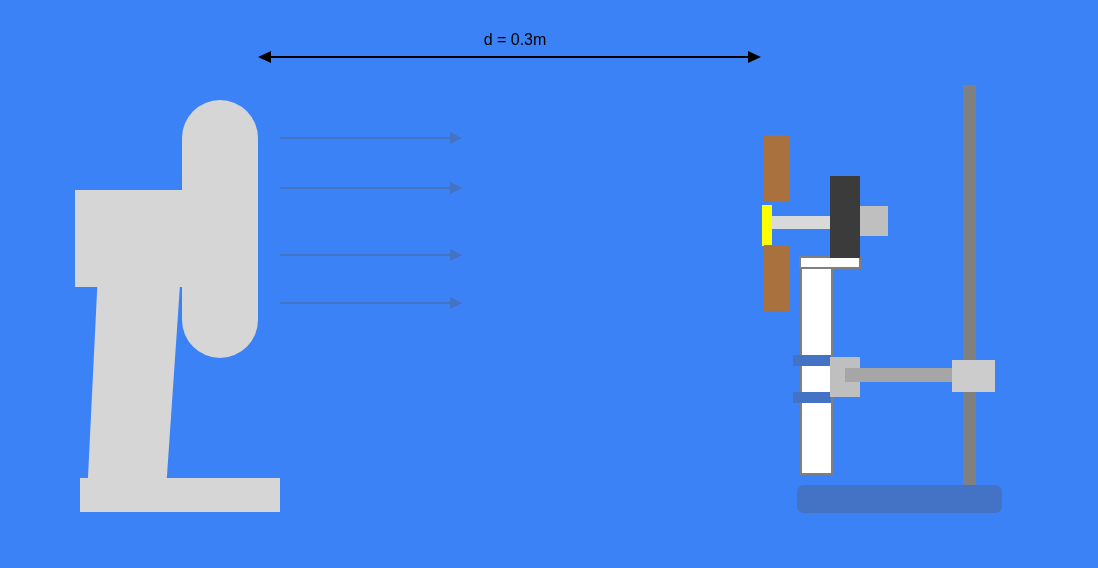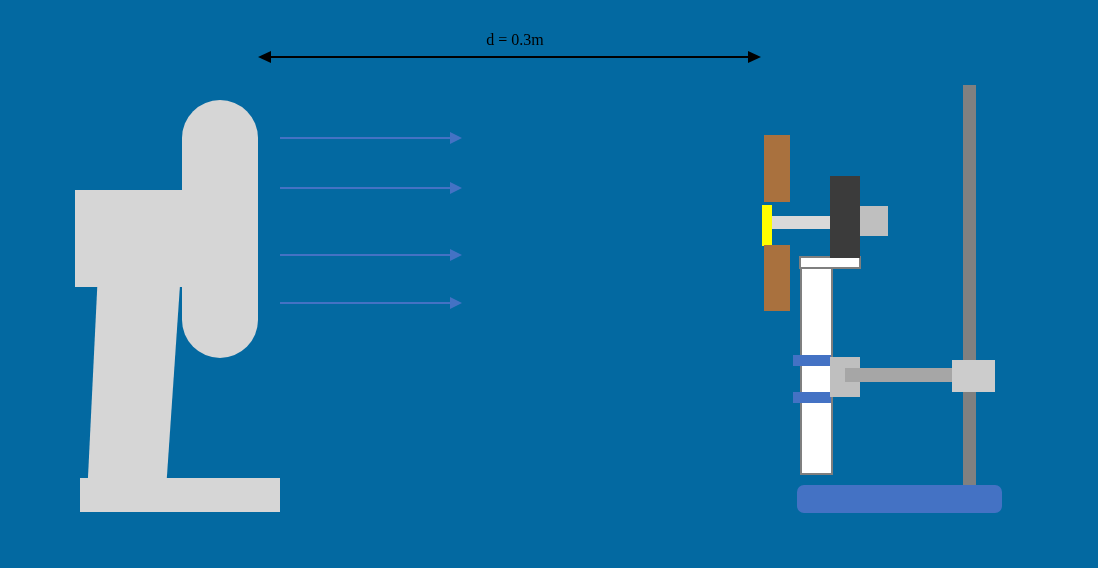--- a/index.html
+++ b/index.html
@@ -1,17 +1,17 @@
 <!DOCTYPE html>
 <html><head>
 <meta charset="utf-8">
 <style>
   html,body{margin:0;padding:0;}
   body{background:#ffffff;font-family:"Liberation Sans",sans-serif;}
-  #canvas{position:relative;width:1098px;height:568px;background:#0369a1;overflow:hidden;font-family:Liberation Serif, serif;}
+  #canvas{position:relative;width:1098px;height:568px;background:#3b82f6;overflow:hidden;}
   .abs{position:absolute;}
   .tri{position:absolute;width:0;height:0;}
   .label{font-size:16px;color:#000000;text-align:center;line-height:1.2;}
   .tube{box-sizing:border-box;border:2px solid #7f7f7f;background:#ffffff;}
 </style>
 </head>
 <body>
 
 <div id="canvas">
 

